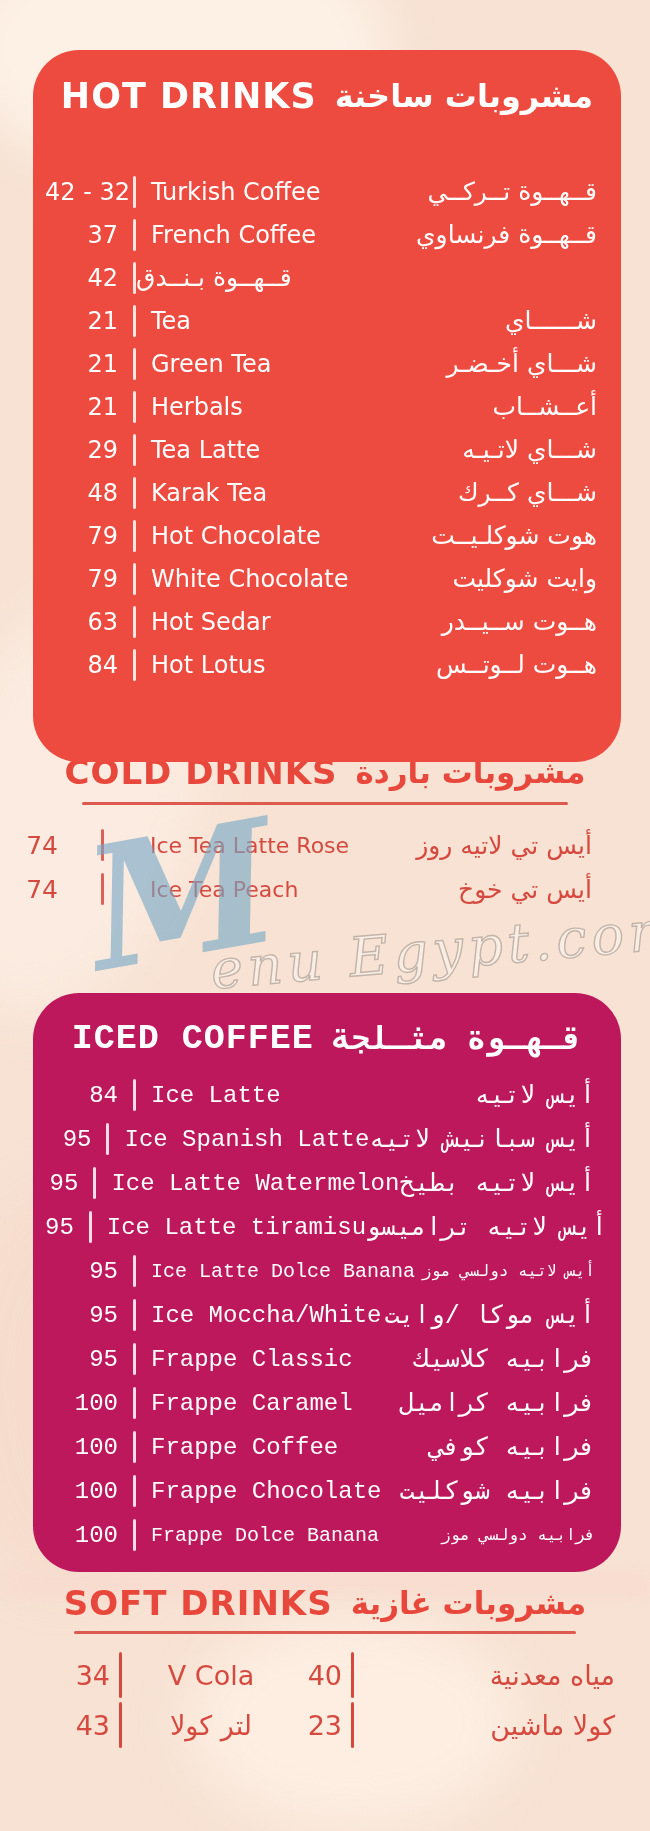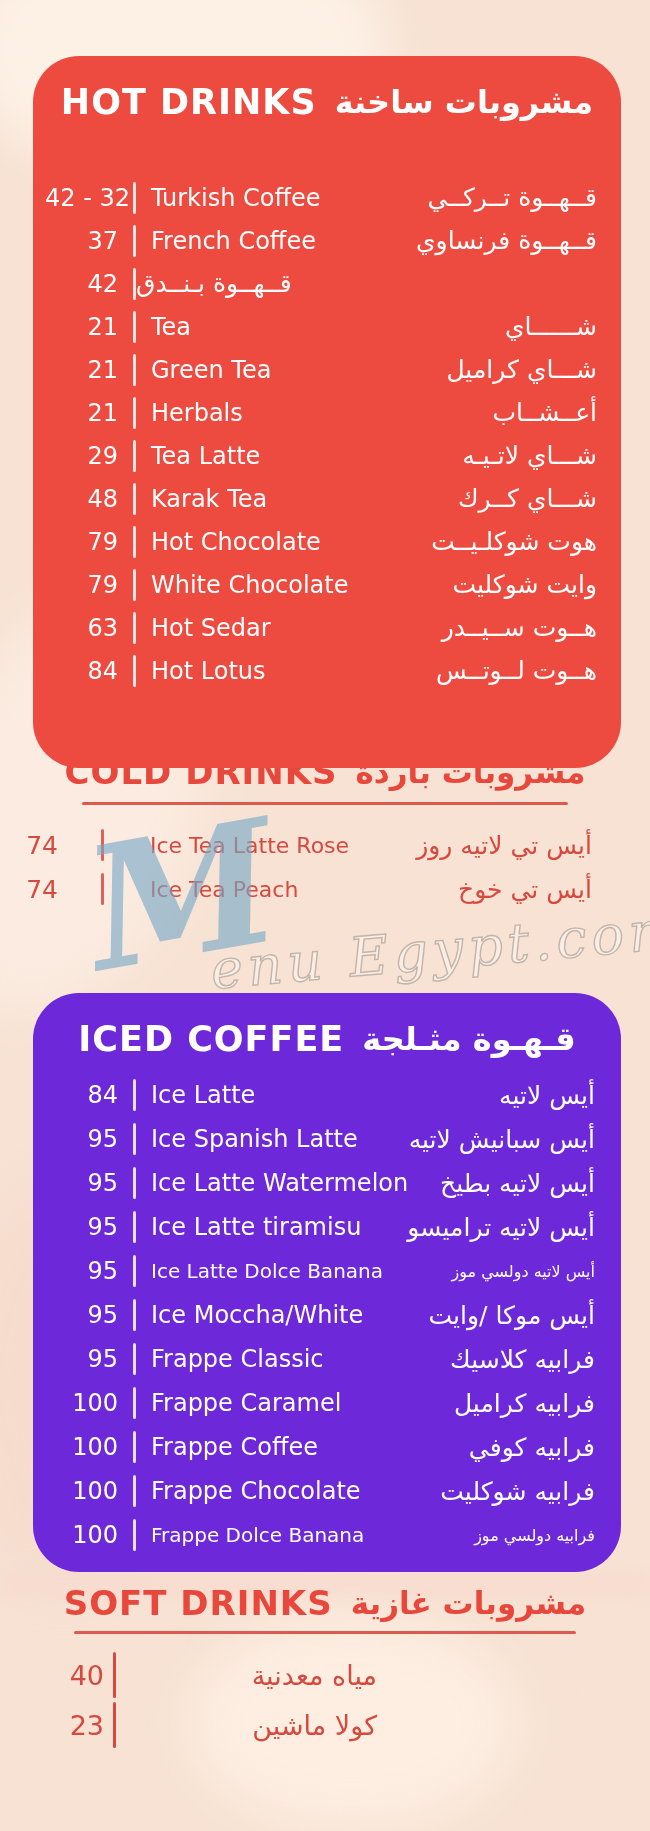--- a/index.html
+++ b/index.html
@@ -7,21 +7,21 @@
   .stage{position:relative;width:650px;height:1831px;background:#f7e2d3;overflow:hidden;}
 
   .blob{position:absolute;border-radius:50%;filter:blur(26px);}
   .blob.b1{left:-40px;top:-80px;width:430px;height:260px;background:rgba(253,241,231,.95);}
   .blob.b2{left:-70px;top:590px;width:270px;height:430px;background:rgba(252,238,228,.8);transform:rotate(18deg);}
   .blob.b3{left:185px;top:1615px;width:335px;height:215px;background:rgba(253,238,225,.95);}
   .blob.b4{left:-40px;top:1190px;width:210px;height:390px;background:rgba(247,212,197,.45);}
   .blob.b5{left:0px;top:1572px;width:650px;height:26px;background:rgba(249,216,205,.55);filter:blur(6px);border-radius:12px;}
 
   .card{position:absolute;left:33px;width:588px;border-radius:46px;color:#ffffff;z-index:2;}
-  .card.hot{top:56px;height:712px;}
+  .card.hot{top:50px;height:712px;}
   .card.iced{top:993px;height:579px;}
 
   .card-title,.strip-title{display:flex;justify-content:center;align-items:center;gap:18px;}
   .card-title{padding-top:26px;}
   .t-en{font-weight:bold;font-size:35px;letter-spacing:1px;white-space:nowrap;}
   .t-ar{font-size:32px;font-weight:bold;direction:rtl;white-space:nowrap;}
 
   .rows{display:block;}
   .hot .rows{margin:54px 24px 0 12px;}
   .iced .rows{margin:14px 26px 0 12px;}
@@ -108,21 +108,21 @@
         <div class="row">
     <span class="price">21</span>
     <span class="vbar"></span>
     <span class="en">Tea</span>
     <span class="ar">شــــــاي</span>
   </div>
         <div class="row">
     <span class="price">21</span>
     <span class="vbar"></span>
     <span class="en">Green Tea</span>
-    <span class="ar">شـــاي كراميل</span>
+    <span class="ar">شـــاي أخـضـر</span>
   </div>
         <div class="row">
     <span class="price">21</span>
     <span class="vbar"></span>
     <span class="en">Herbals</span>
     <span class="ar">أعــشــاب</span>
   </div>
         <div class="row">
     <span class="price">29</span>
     <span class="vbar"></span>
@@ -182,21 +182,21 @@
     <span class="ar">أيس تي خوخ</span>
   </div>
       </div>
   </section>
 
   <div class="watermark">
     <span class="wm-initial">M</span>
     <span class="wm-text"><span>enu Egypt</span><span>.com</span></span>
   </div>
 
-  <section class="card iced" style="background: #6d28d9;">
+  <section class="card iced" style="background: #be185d; font-family: Liberation Mono, monospace;">
     <div class="card-title">
       <span class="t-en">ICED COFFEE</span>
       <span class="t-ar">قـهـوة مثـلجة</span>
     </div>
     <div class="rows">
         <div class="row">
     <span class="price">84</span>
     <span class="vbar"></span>
     <span class="en">Ice Latte</span>
     <span class="ar">أيس لاتيه</span>
@@ -264,20 +264,32 @@
       </div>
   </section>
 
   <section class="strip soft">
     <div class="strip-title">
       <span class="t-en">SOFT DRINKS</span>
       <span class="t-ar">مشروبات غازية</span>
     </div>
     <div class="divider"></div>
     <div class="soft-grid">
+      <div class="soft-col left">
+          <div class="soft-row">
+    <span class="sprice">34</span>
+    <span class="sbar"></span>
+    <span class="sname">V Cola</span>
+  </div>
+          <div class="soft-row">
+    <span class="sprice">43</span>
+    <span class="sbar"></span>
+    <span class="sname">لتر كولا</span>
+  </div>
+        </div>
       <div class="soft-col right">
           <div class="soft-row">
     <span class="sprice">40</span>
     <span class="sbar"></span>
     <span class="sname">مياه معدنية</span>
   </div>
           <div class="soft-row">
     <span class="sprice">23</span>
     <span class="sbar"></span>
     <span class="sname">كولا ماشين</span>

